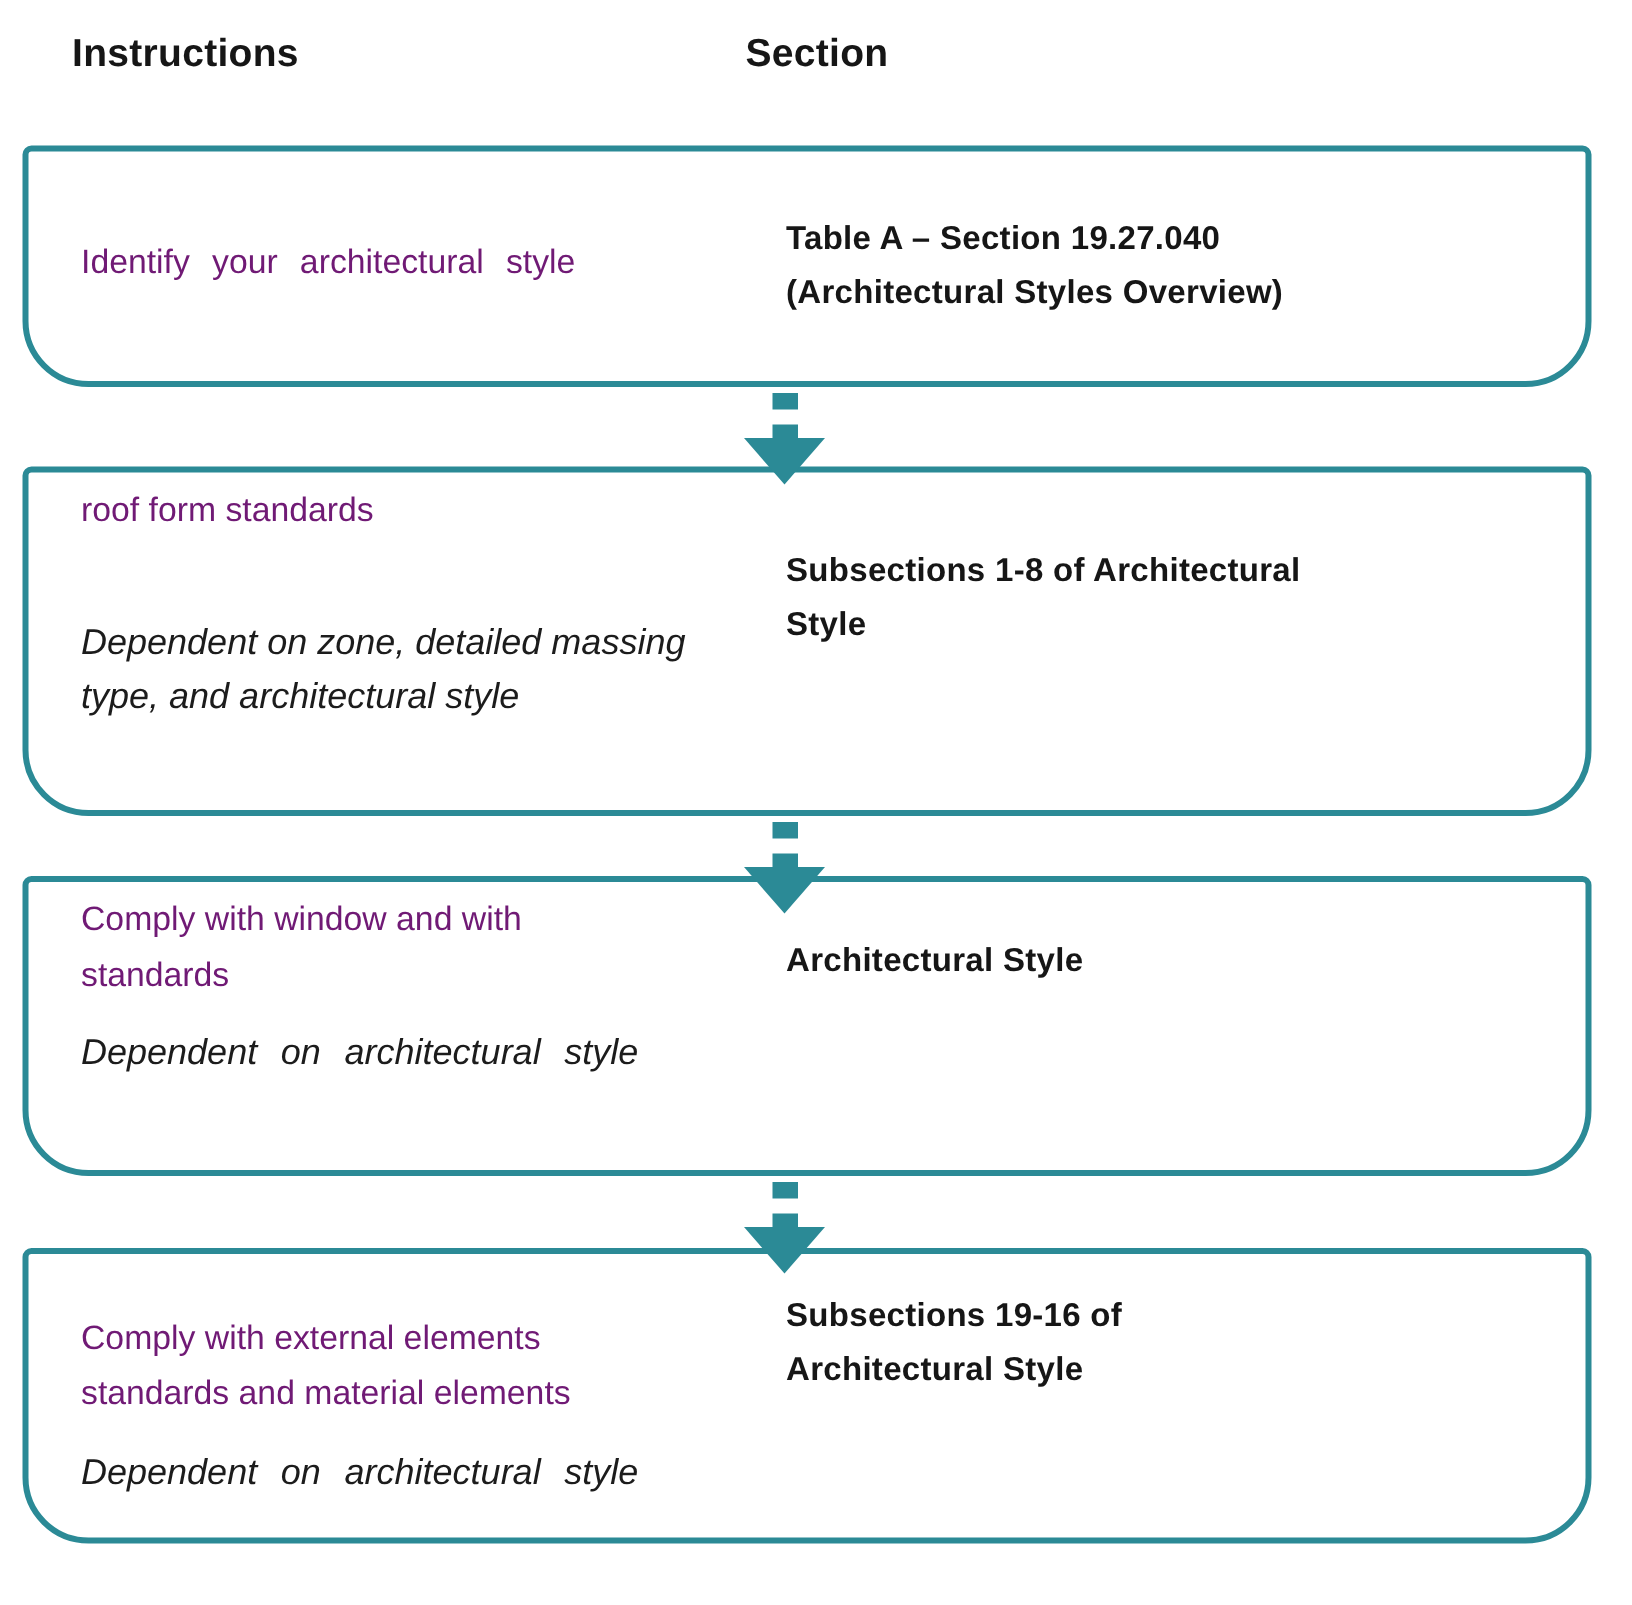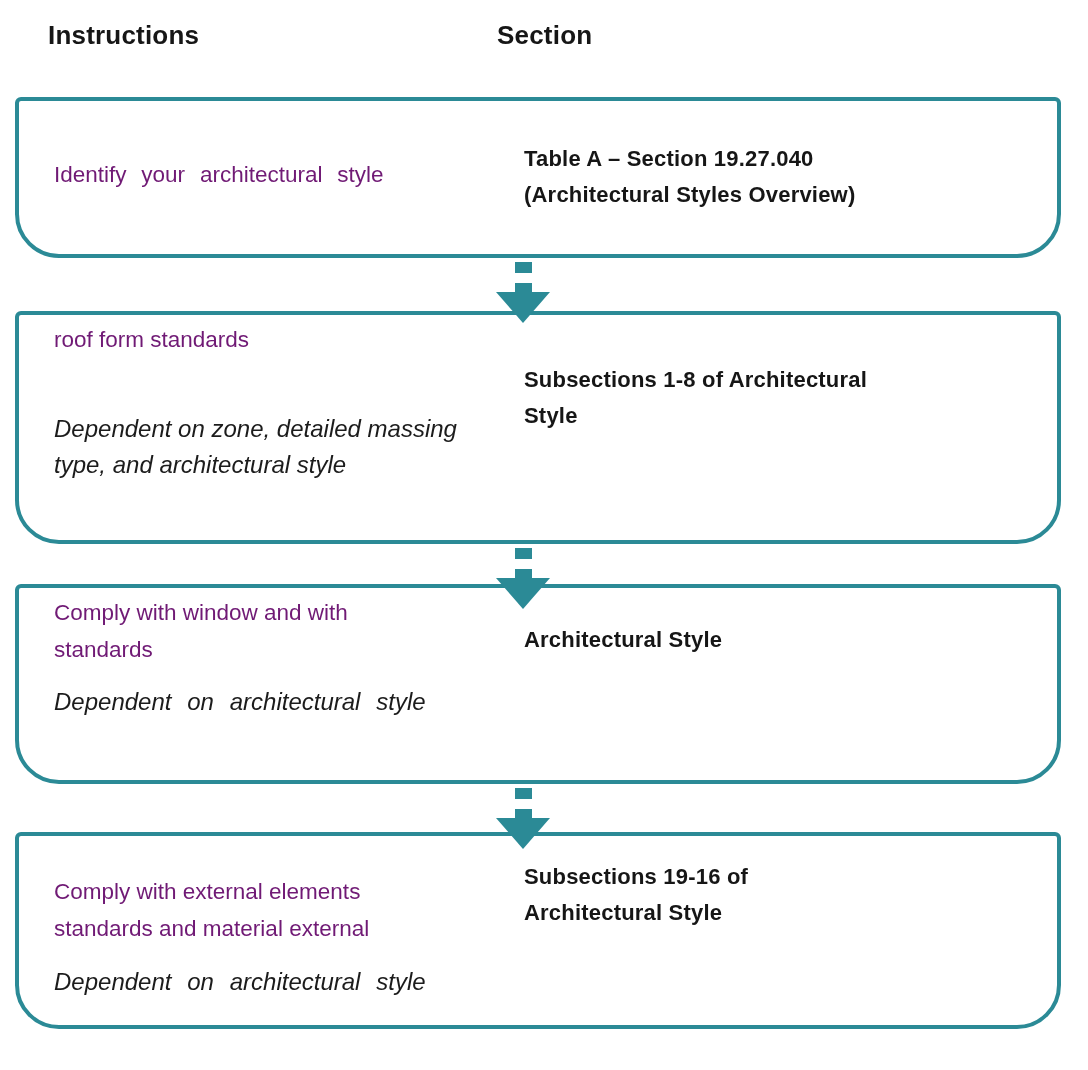--- a/index.html
+++ b/index.html
@@ -159,21 +159,21 @@
   <div class="down-arrow arrow-3">
     <div class="stub"></div>
       <div class="gap"></div>
       <div class="shaft"></div>
       <div class="head"></div>
   </div>
 
   <div class="step-box box-4">
     <div class="instruction-block" style="top:37px">
       <div>Comply with external elements</div>
-      <div>standards and material external</div>
+      <div>standards and material elements</div>
     </div>
     <div class="note-block ws-wide" style="top:128px">
       <div>Dependent on architectural style</div>
     </div>
     <div class="location-block" style="top:23px">
       <div>Subsections 19-16 of</div>
       <div>Architectural Style</div>
     </div>
   </div>
 

